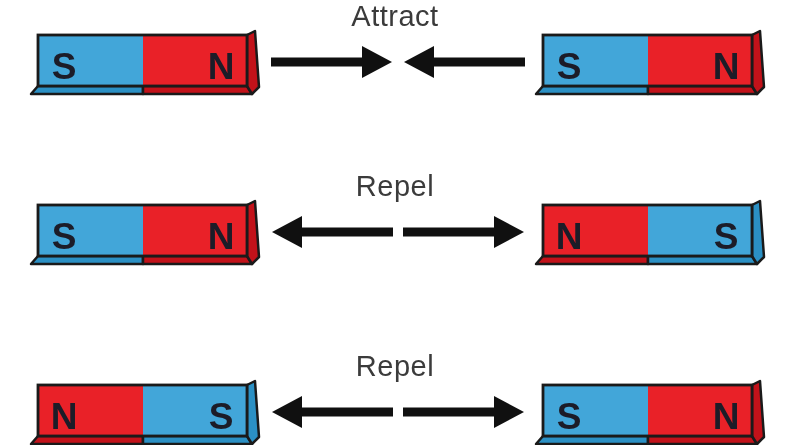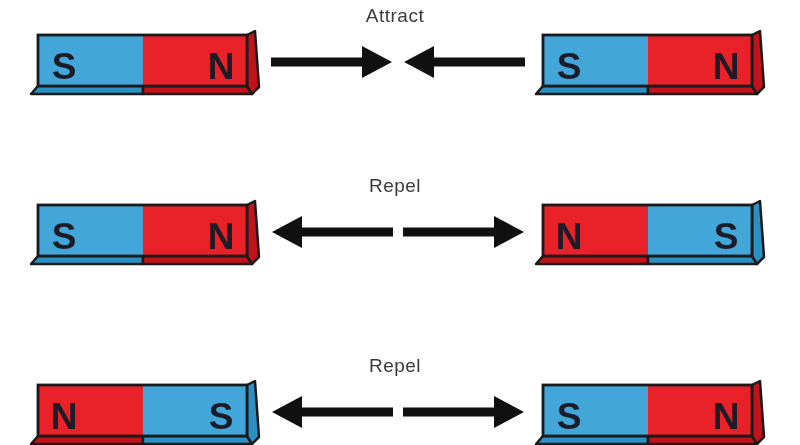--- a/index.html
+++ b/index.html
@@ -24,21 +24,21 @@
   .row-attract-1 { top: 0; }
   .row-repel-1   { top: 170px; }
   .row-repel-2   { top: 350px; }
 
   .row-label {
     position: absolute;
     left: 235px;
     top: 1px;
     width: 320px;
     text-align: center;
-    font-size: 19px;
+    font-size: 29px;
     line-height: 30px;
     font-weight: 400;
     letter-spacing: 0.5px;
   }
 
   .magnet-svg {
     position: absolute;
     top: 31px;
     overflow: visible;
   }

